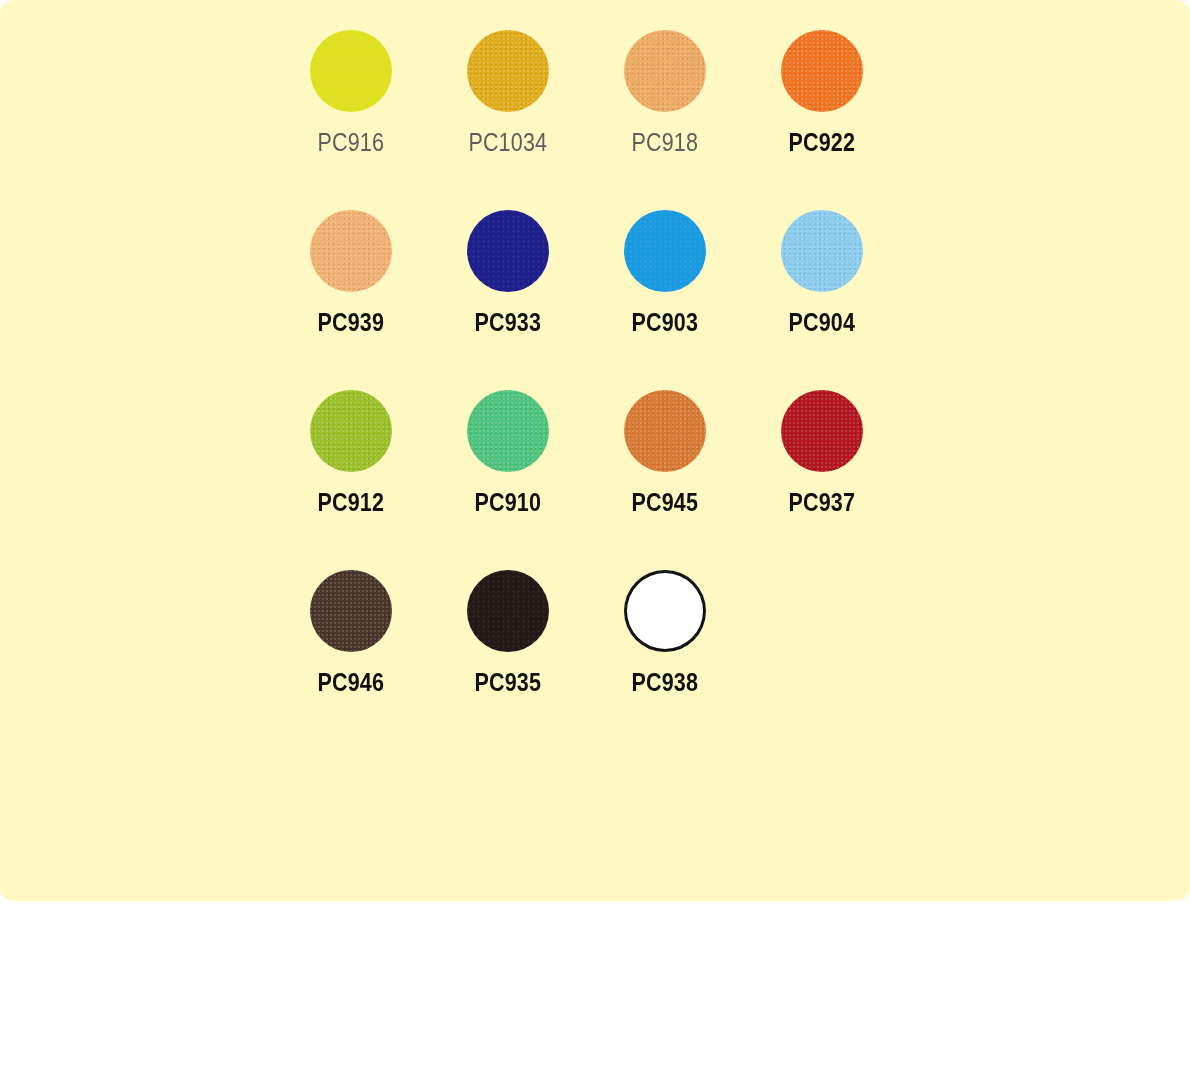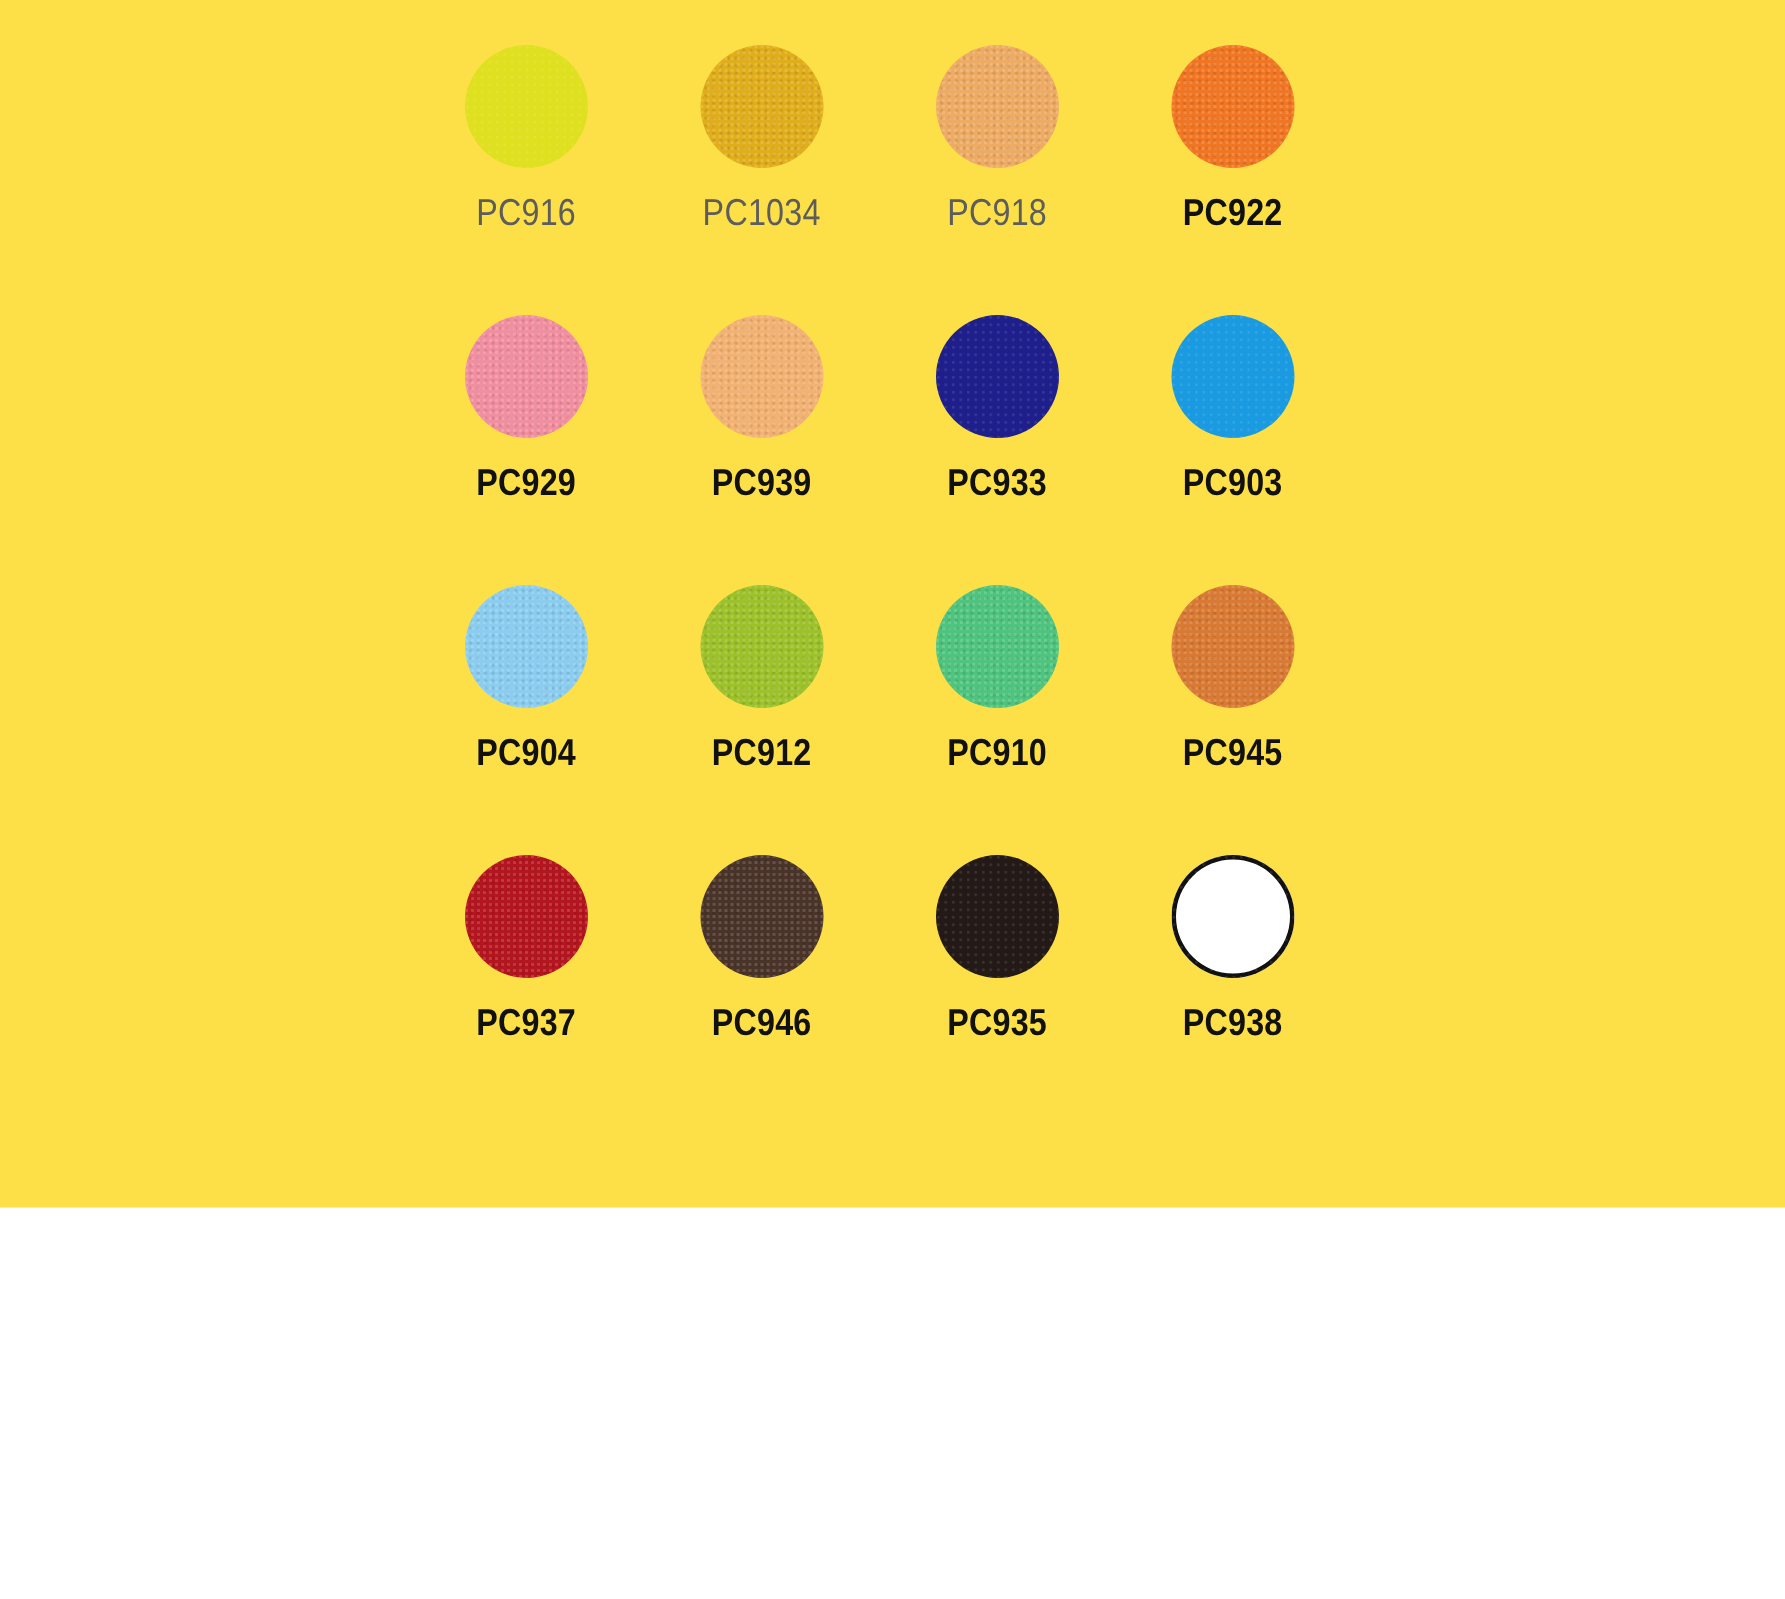--- a/index.html
+++ b/index.html
@@ -11,22 +11,23 @@
   body {
     width: 1190px;
     height: 1066px;
     font-family: "Liberation Sans", "DejaVu Sans", sans-serif;
     overflow: hidden;
   }
 
   #swatch-chart {
     position: relative;
     width: 1190px;
-    height: 805px;
-    background: #fde047;
+    height: 901px;
+    background: #fef9c3;
+    border-radius: 14px;
   }
 
   .swatch-grid {
     position: absolute;
     left: 272px;
     top: 14px;
     width: 630px;
     display: grid;
     grid-template-columns: repeat(4, 157px);
     grid-auto-rows: 180px;
@@ -109,24 +110,20 @@
       </div>
       <div class="swatch-cell">
         <div class="swatch-dot" style="background-color: rgb(238, 171, 99);"></div>
         <div class="swatch-label muted">PC918</div>
       </div>
       <div class="swatch-cell">
         <div class="swatch-dot" style="background-color: rgb(240, 118, 36);"></div>
         <div class="swatch-label">PC922</div>
       </div>
       <div class="swatch-cell">
-        <div class="swatch-dot" style="background-color: rgb(240, 143, 160);"></div>
-        <div class="swatch-label">PC929</div>
-      </div>
-      <div class="swatch-cell">
         <div class="swatch-dot" style="background-color: rgb(242, 178, 115);"></div>
         <div class="swatch-label">PC939</div>
       </div>
       <div class="swatch-cell">
         <div class="swatch-dot smooth" style="background-color: rgb(31, 31, 140);"></div>
         <div class="swatch-label">PC933</div>
       </div>
       <div class="swatch-cell">
         <div class="swatch-dot smooth" style="background-color: rgb(26, 154, 224);"></div>
         <div class="swatch-label">PC903</div>

